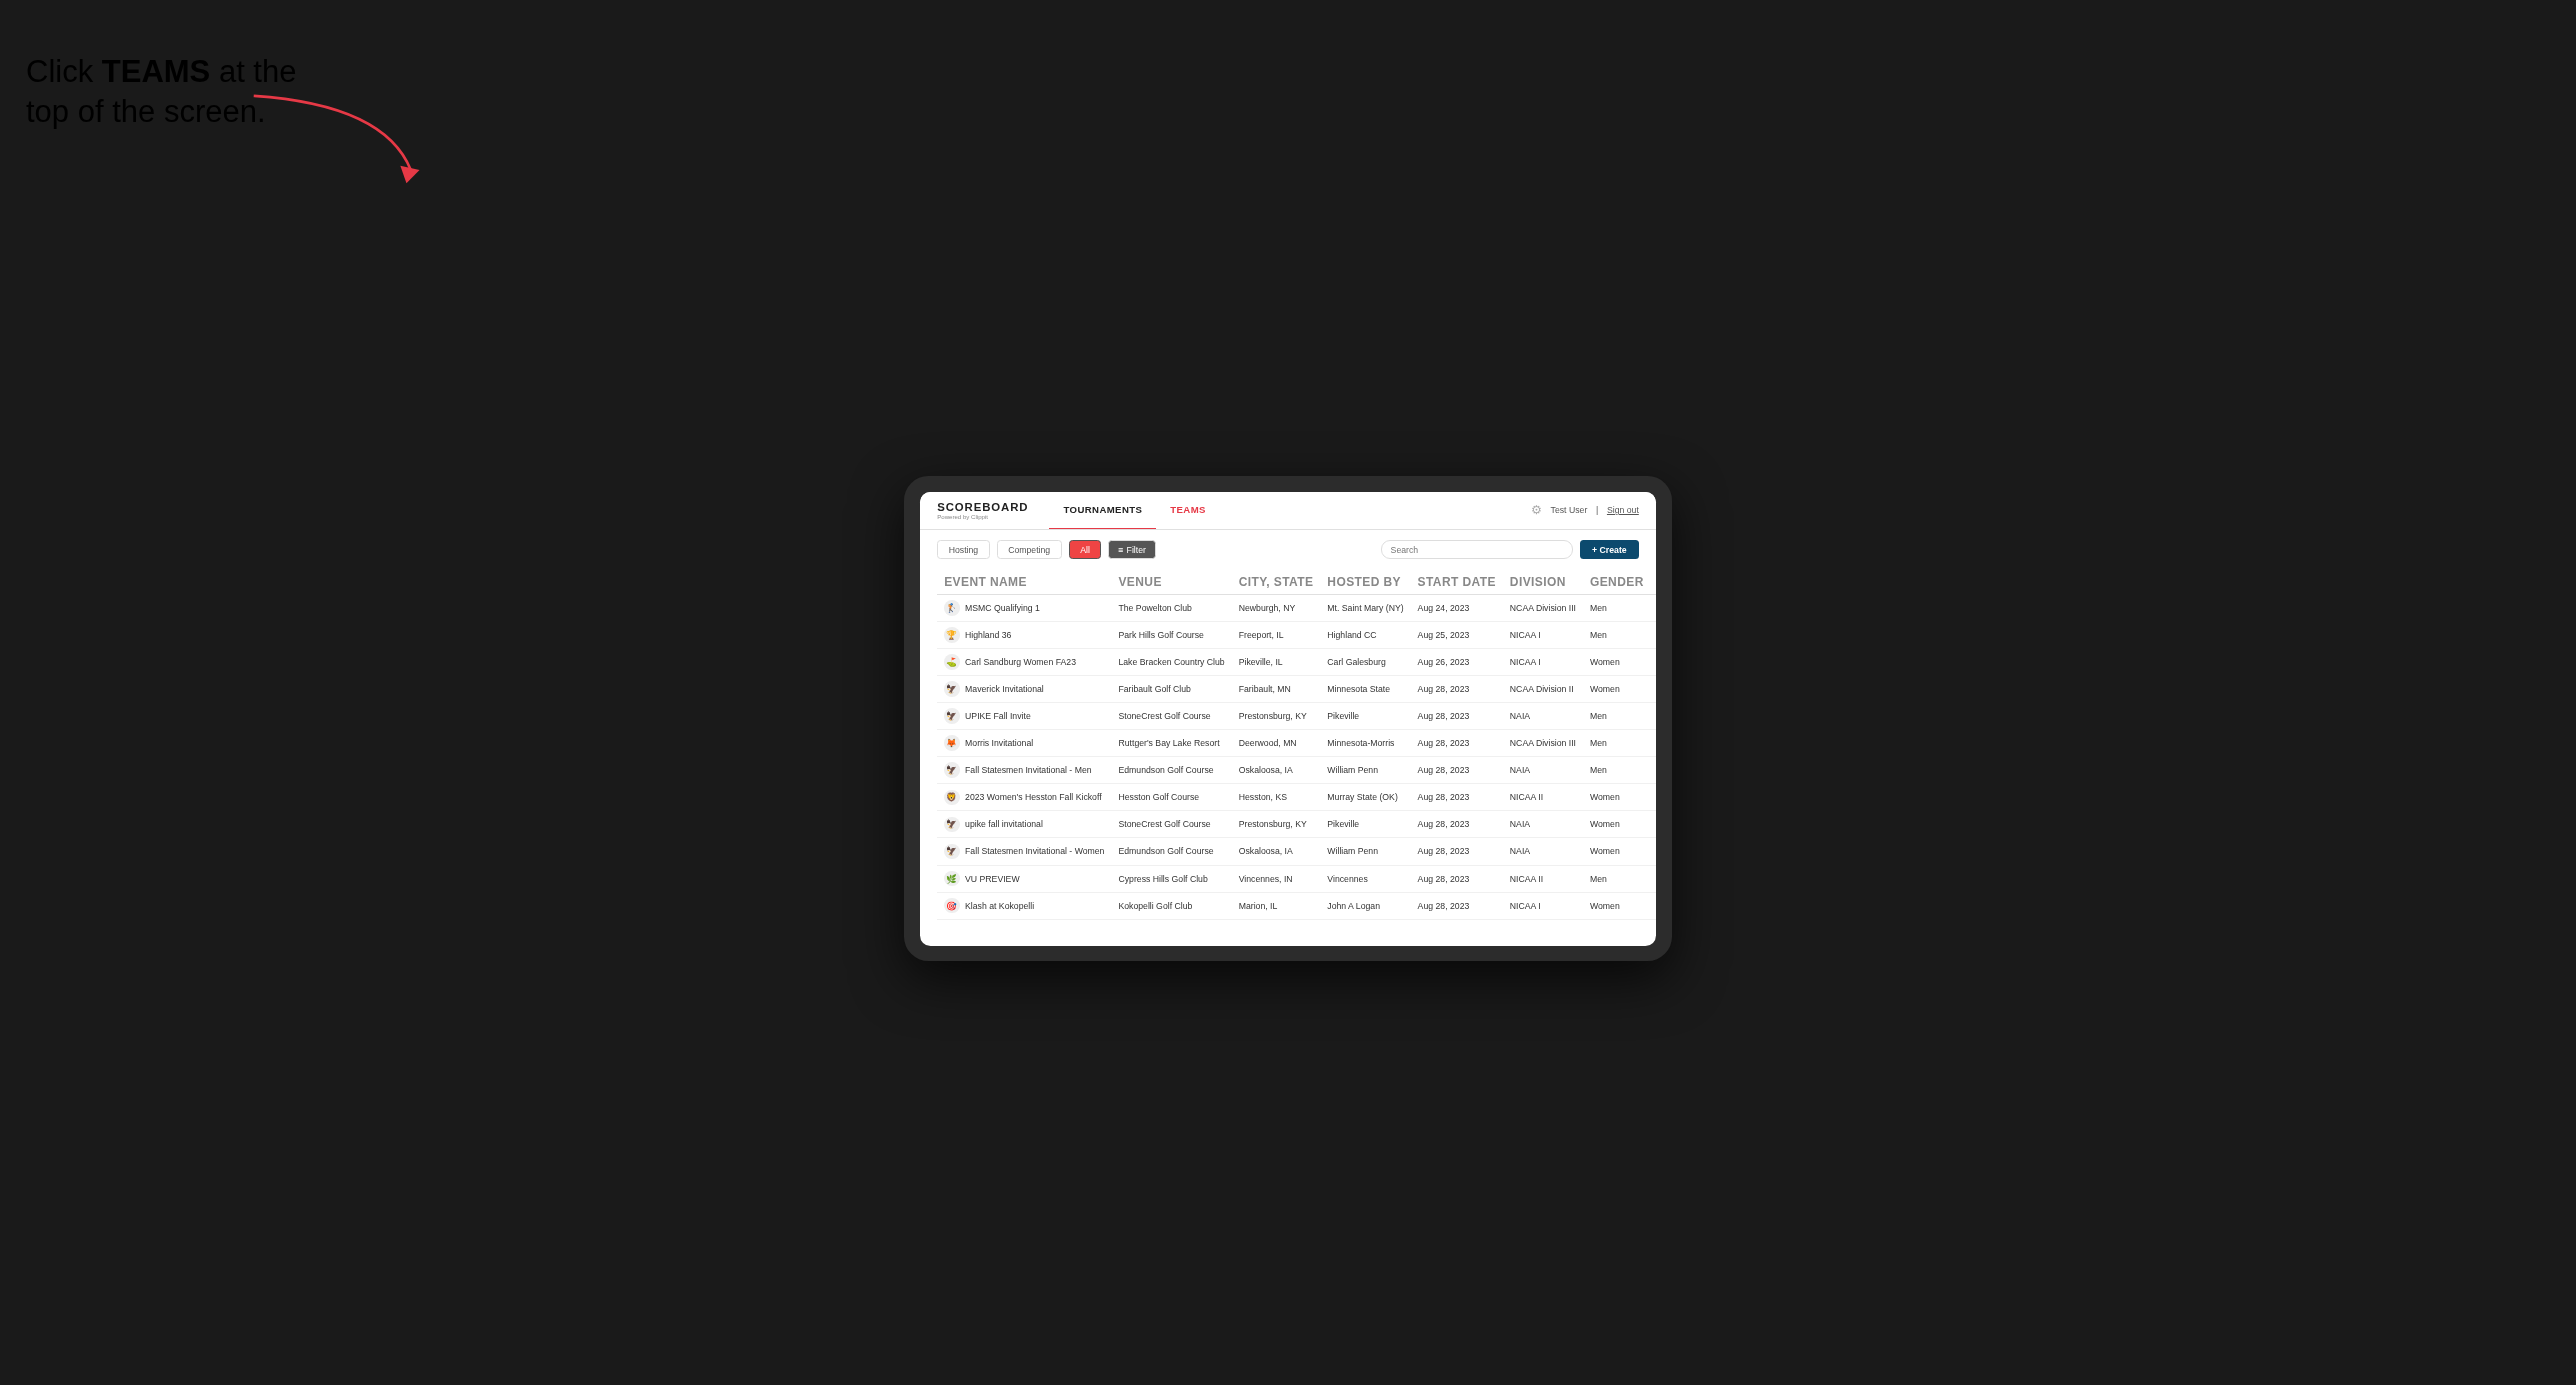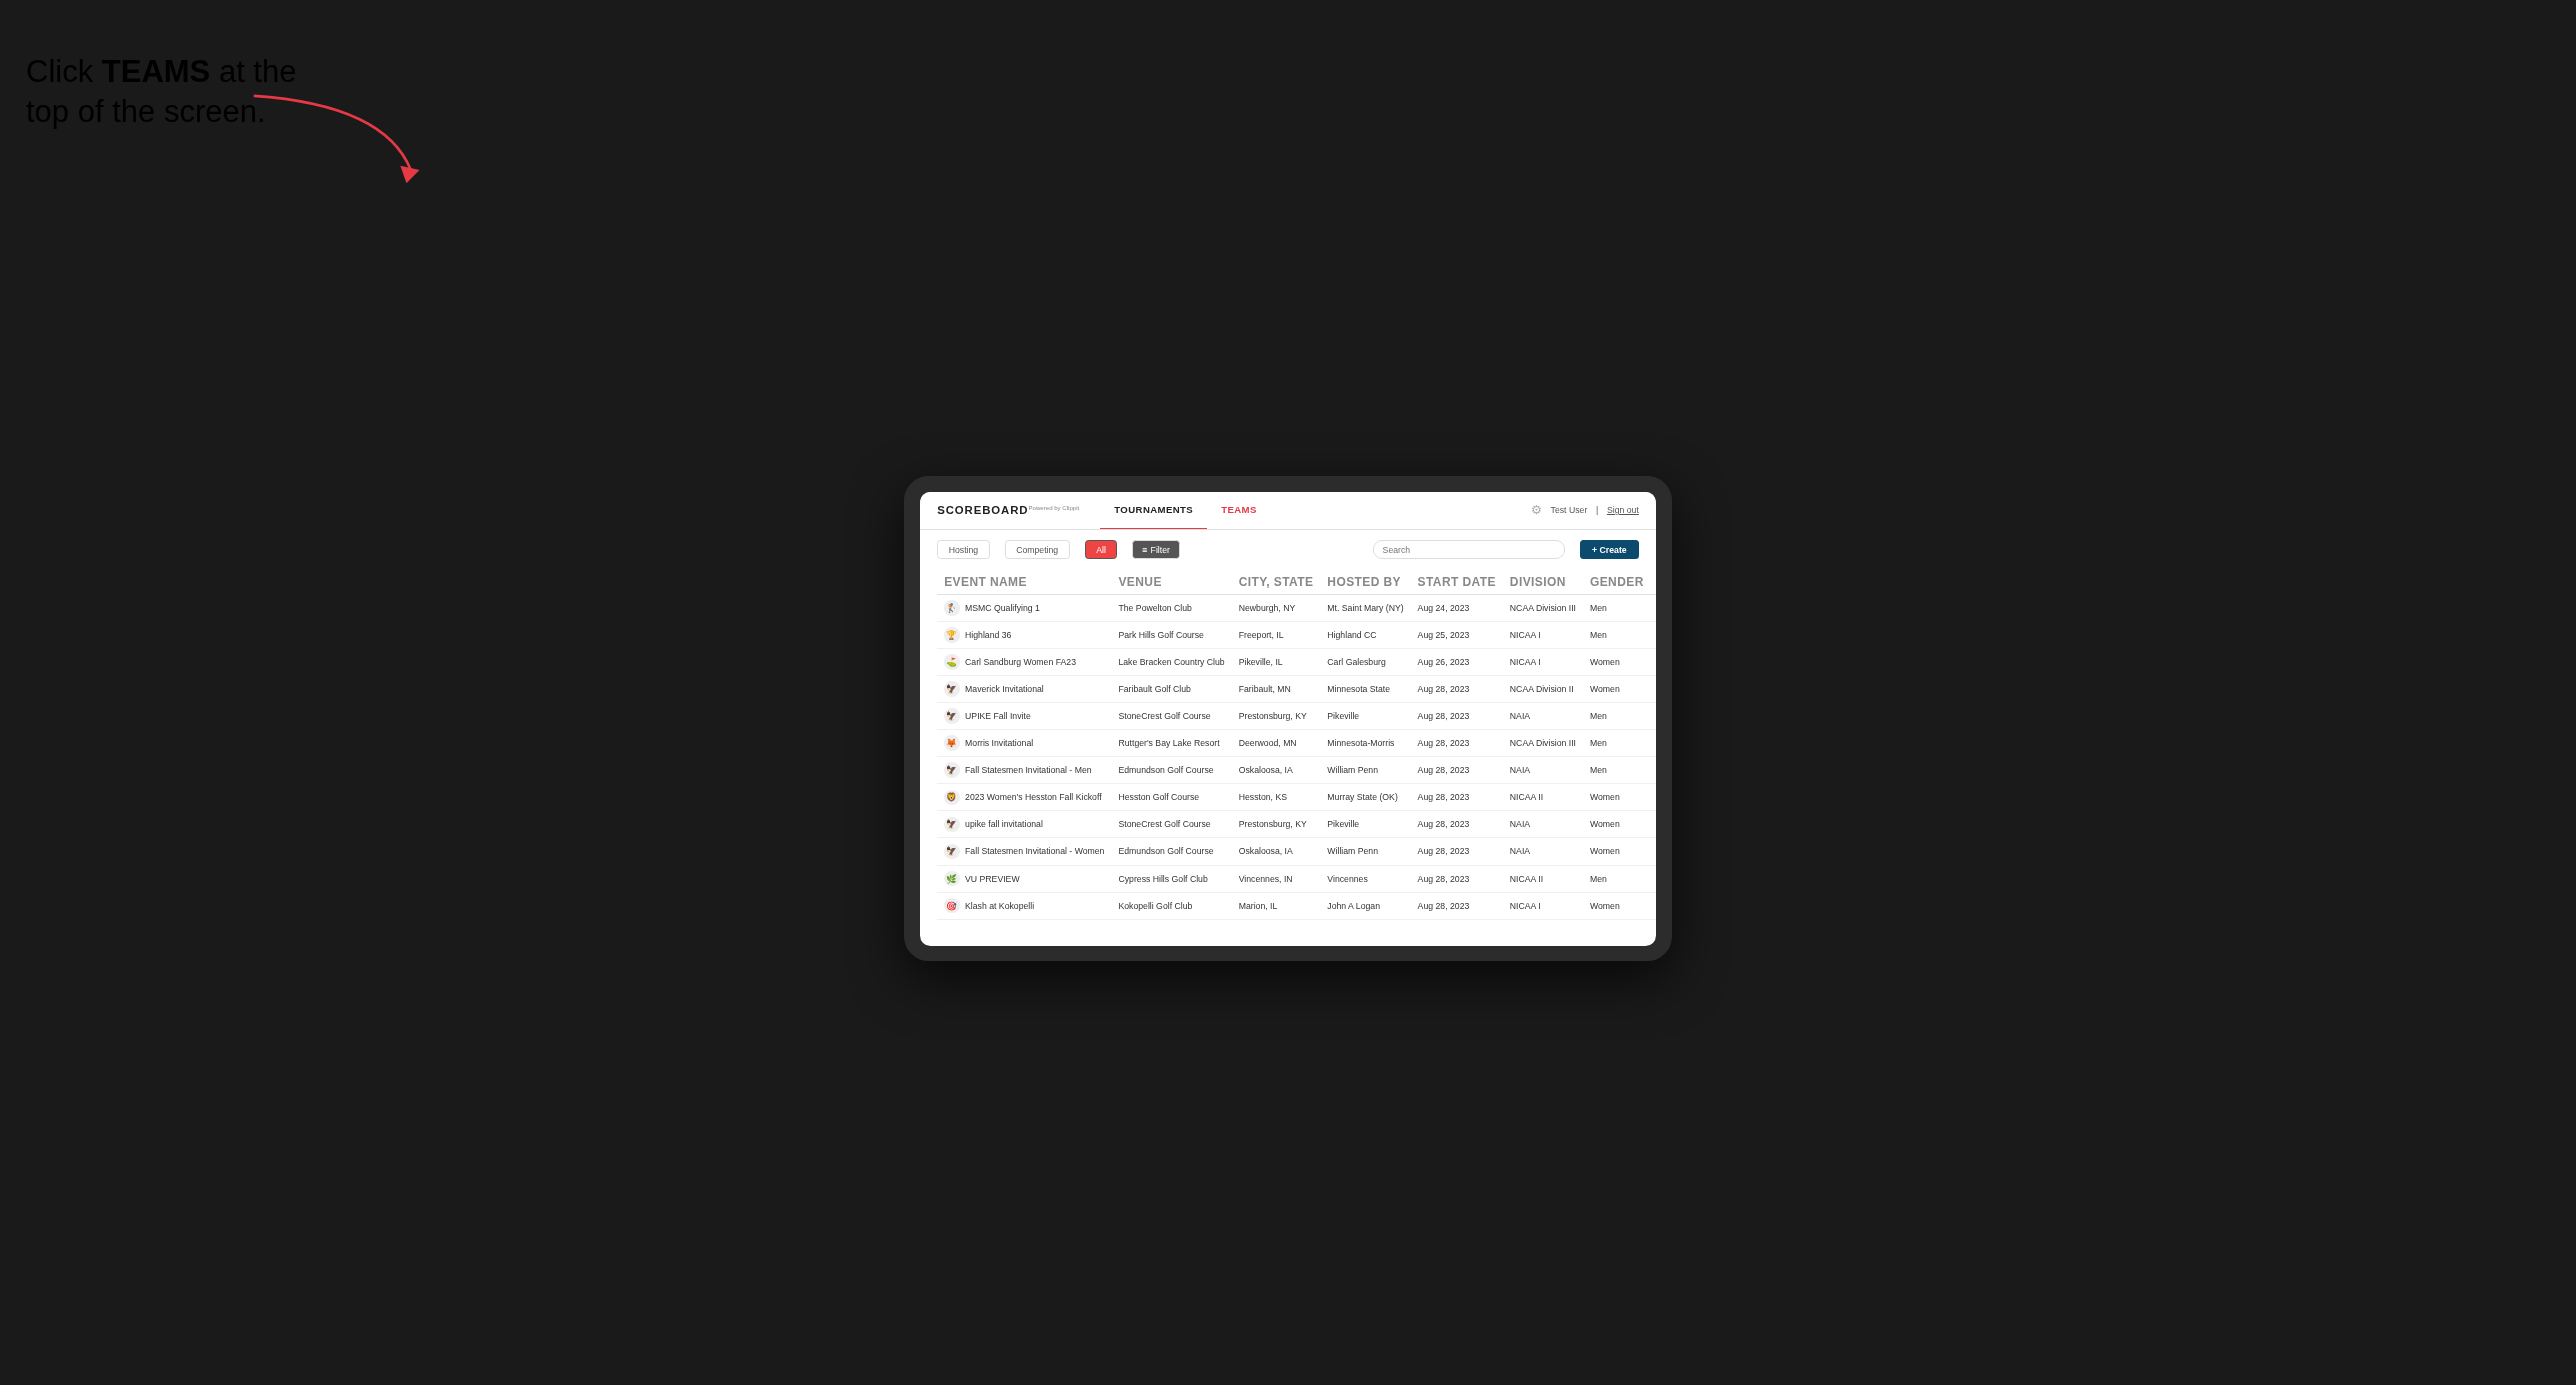--- a/index.html
+++ b/index.html
@@ -67,21 +67,21 @@
       align-items: center;
       padding: 0 17.5px;
       border-bottom: 0.9px solid #e0e0e0;
       background: #fff;
       height: 38px;
       flex-shrink: 0;
     }
 
     .logo-area {
       display: flex;
-      flex-direction: row;
+      flex-direction: column;
       margin-right: 21px;
     }
     .logo-title {
       font-size: 11.4px;
       font-weight: 800;
       letter-spacing: 0.9px;
       color: #222;
     }
     .logo-sub {
       font-size: 6.1px;
@@ -125,21 +125,21 @@
     .main-content {
       flex: 1;
       overflow-y: auto;
       padding: 10.5px 17.5px;
     }
 
     
     .filter-bar {
       display: flex;
       align-items: center;
-      gap: 15px;
+      gap: 7px;
       margin-bottom: 10.5px;
     }
     .filter-btn {
       padding: 3.5px 10.5px;
       border: 0.9px solid #ddd;
       border-radius: 3.5px;
       font-size: 8.7px;
       color: #555;
       background: #fff;
       cursor: pointer;

